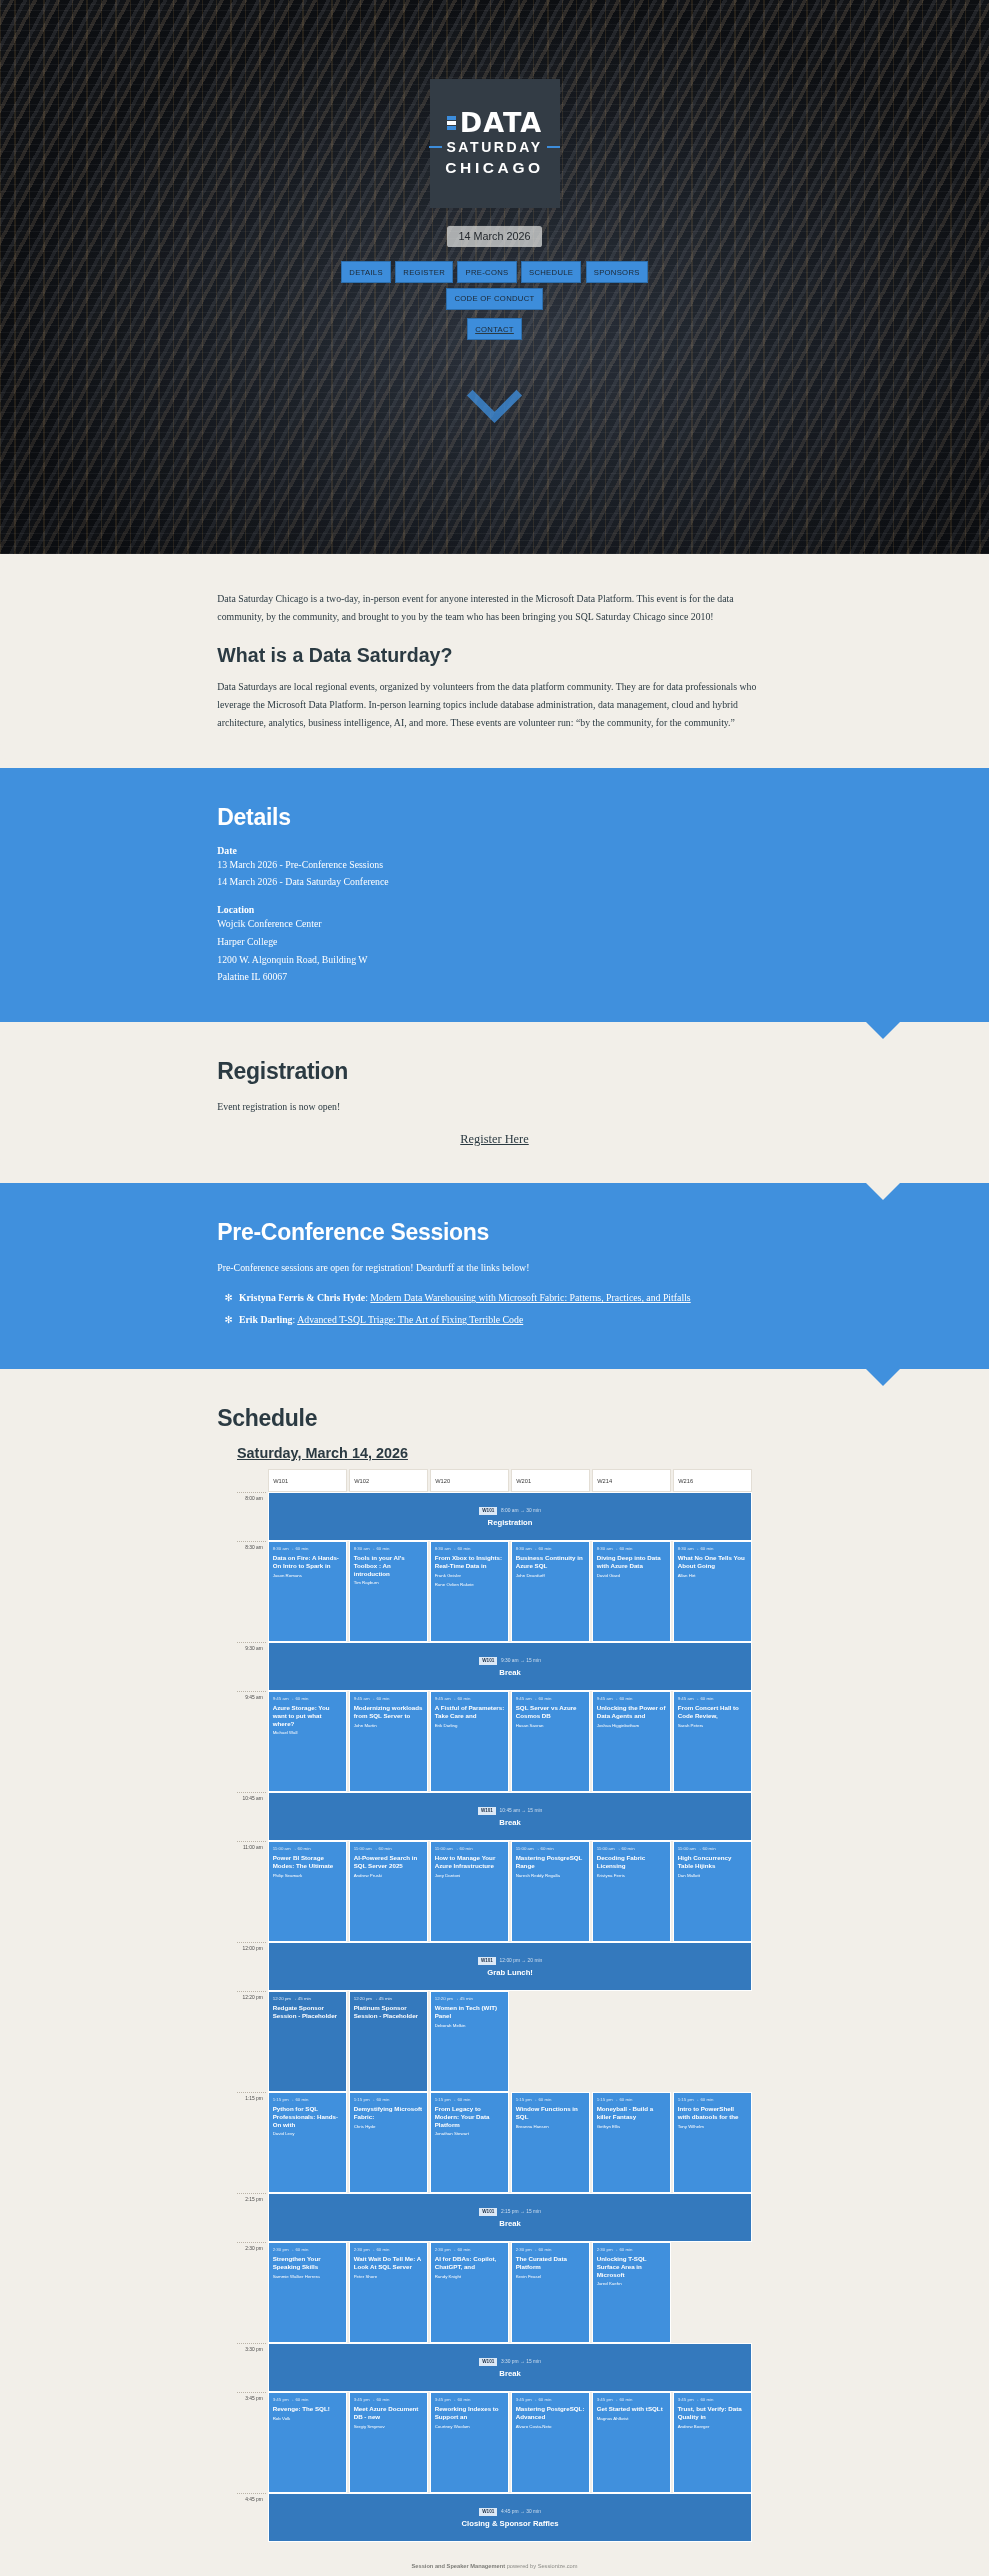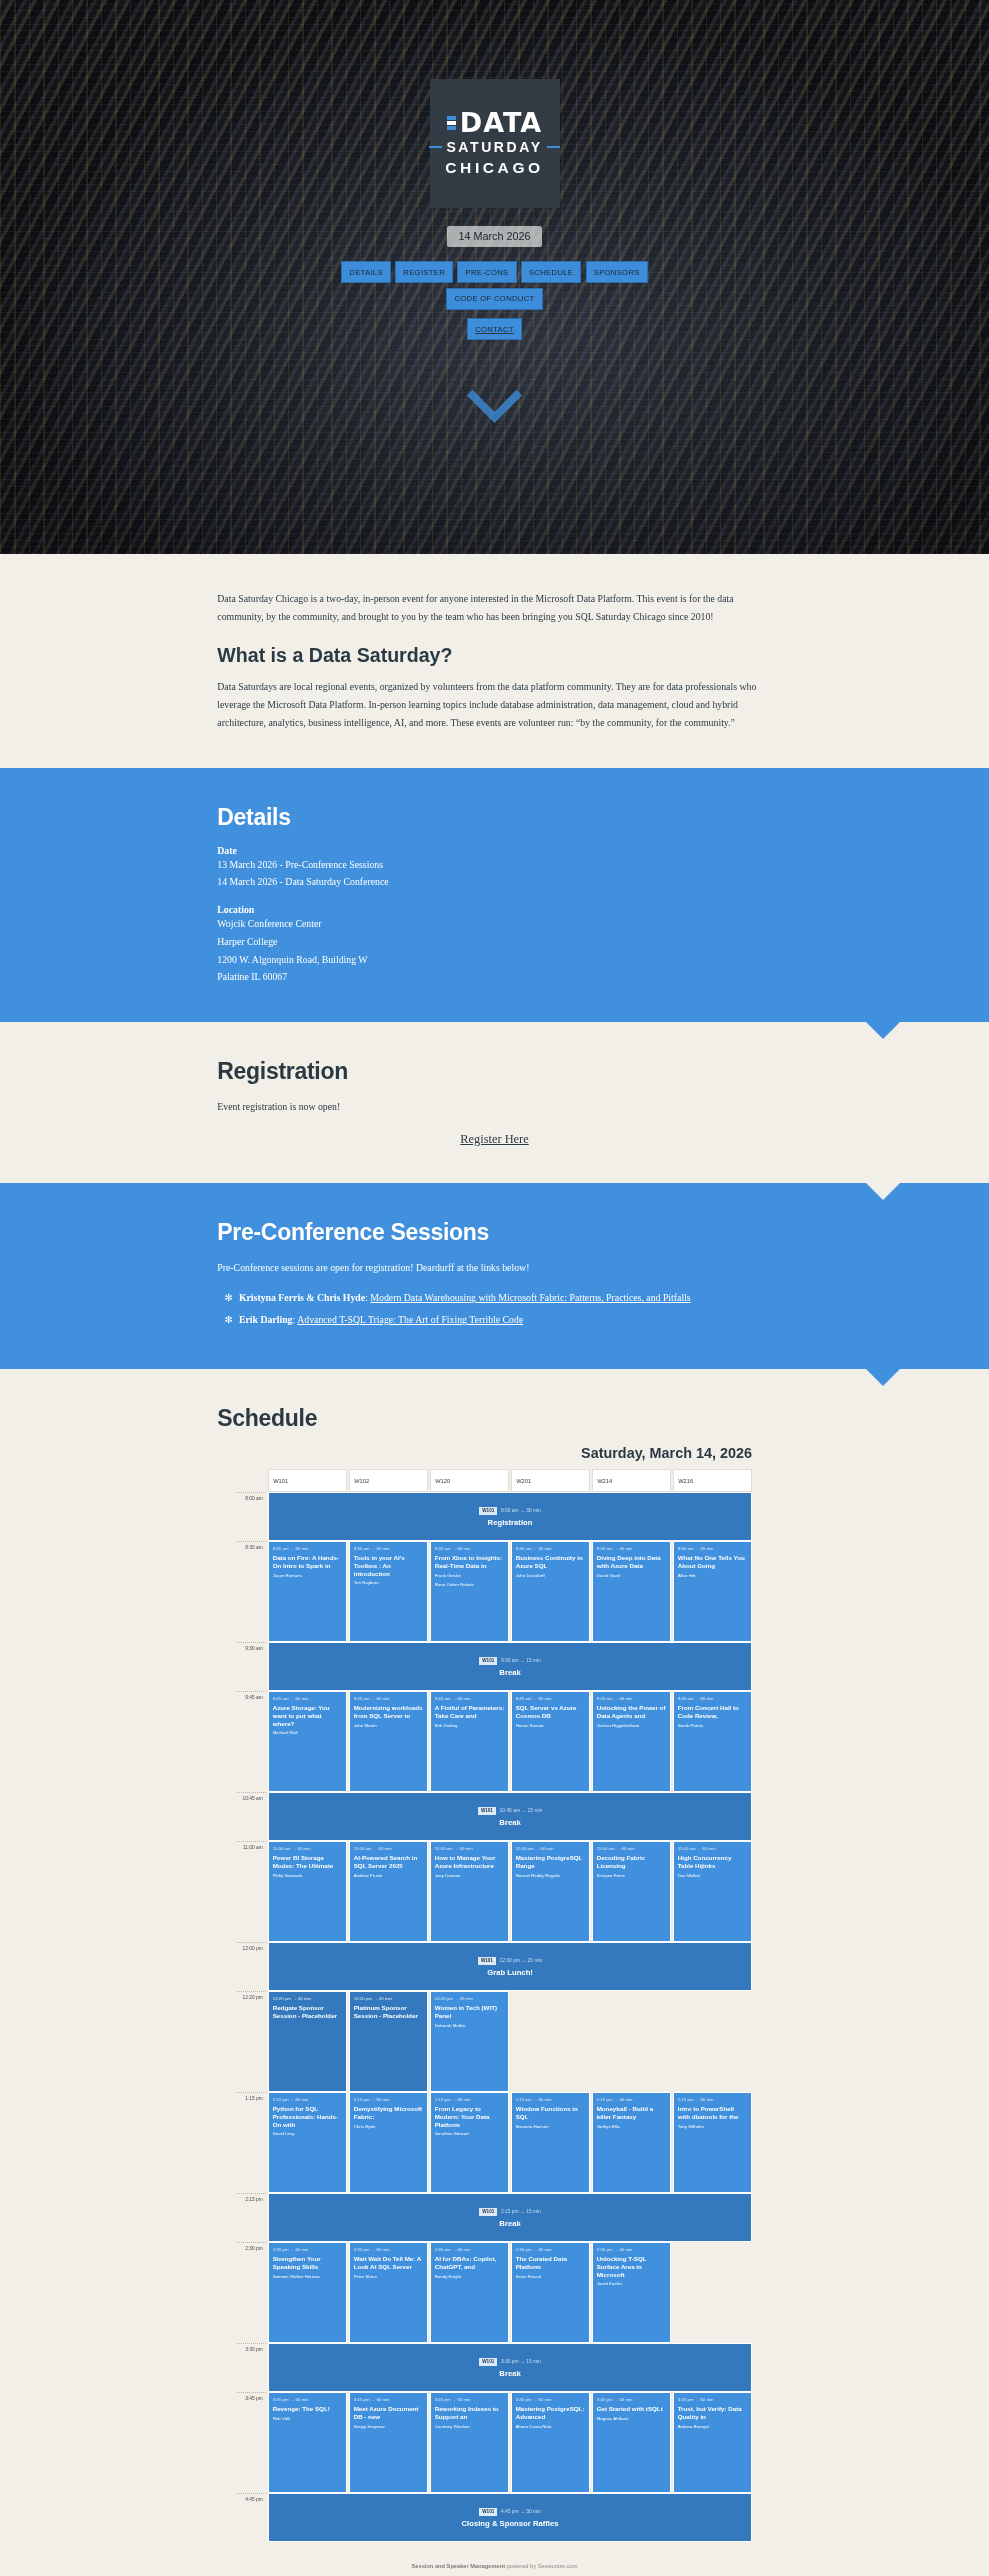--- a/index.html
+++ b/index.html
@@ -104,22 +104,22 @@
   }
   ul.precon { list-style:none; margin-top:12px; }
   ul.precon li {
     font-family:"Liberation Serif", serif; font-size:9.8px; line-height:1.9;
     padding-left:21.6px; position:relative; margin-bottom:3.1px;
   }
   ul.precon li::before{ content:"✻"; position:absolute; left:7.2px; top:0; }
   ul.precon .who { font-weight:bold; }
   ul.precon a { color:#fff; }
   
-  .sched-title { text-align:right; font-family:"Liberation Sans Narrow","Liberation Sans",sans-serif;
-    font-weight:bold; font-size:14.4px; margin:9.3px 0 8.2px; }
+  .sched-title { text-align:left; font-family:"Liberation Sans Narrow","Liberation Sans",sans-serif;
+    font-weight:bold; font-size:14.4px; margin:9.3px 0 8.2px;text-decoration:underline; }
   .sched-area { width: 515px; margin: 0 auto; }
   .sched-grid { display:grid; grid-template-columns: 29px repeat(6, 1fr); column-gap:2.1px; }
   .rooms-row > div {
     background:#fff; border:0.5px solid #e3ded5; padding:5.2px 4.1px; font-size:5.7px; color:#3a3a3a;
     height:23px; display:flex; align-items:center;
   }
   .rooms-row .spacer { background:transparent; border:none; }
   .time-cell {
     font-size:4.9px; color:#4a4a4a; padding-top:3.1px; text-align:right; padding-right:3.1px;
     border-top:0.5px dotted #b9b2a6;

